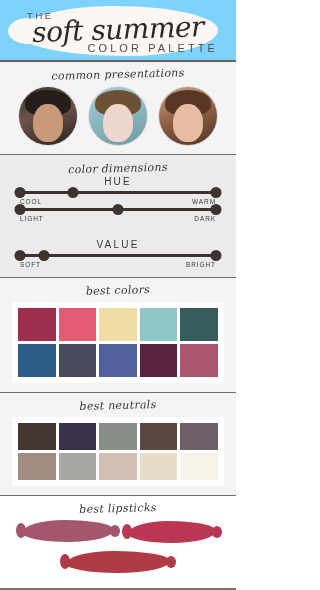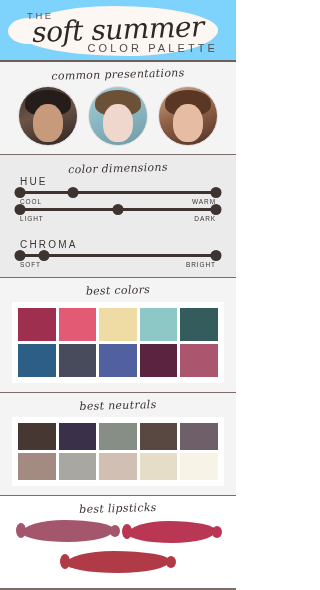--- a/index.html
+++ b/index.html
@@ -104,21 +104,21 @@
     border-radius:50% 50% 40% 40%;
   }
   .h1 { background:#241d1a; }
   .h2 { background:#6d5136; }
   .h3 { background:#5a3724; }
 
   
   .dims { background:#ebebeb; padding:7px 0 9px; }
   .slider-block { position:relative; margin:0 20px; height:30px; }
   .slider-name {
-    text-align:left;
+    text-align:center;
     font-size:10px;
     letter-spacing:2.2px;
     color:#3d3633;
     line-height:13px;
   }
   .track {
     position:relative;
     height:3px;
     background:#3d332f;
     margin-top:3px;
@@ -233,21 +233,21 @@
         <span class="dot" style="left: 50%;"></span>
         <span class="dot end-r"></span>
       </div>
       <div class="ends">
         <span>LIGHT</span>
         <span>DARK</span>
       </div>
     </div>
 
     <div class="slider-block">
-      <div class="slider-name">CHROMA</div>
+      <div class="slider-name">VALUE</div>
       <div class="track">
         <span class="dot end-l"></span>
         <span class="dot" style="left: 12%;"></span>
         <span class="dot end-r"></span>
       </div>
       <div class="ends">
         <span>SOFT</span>
         <span>BRIGHT</span>
       </div>
     </div>

